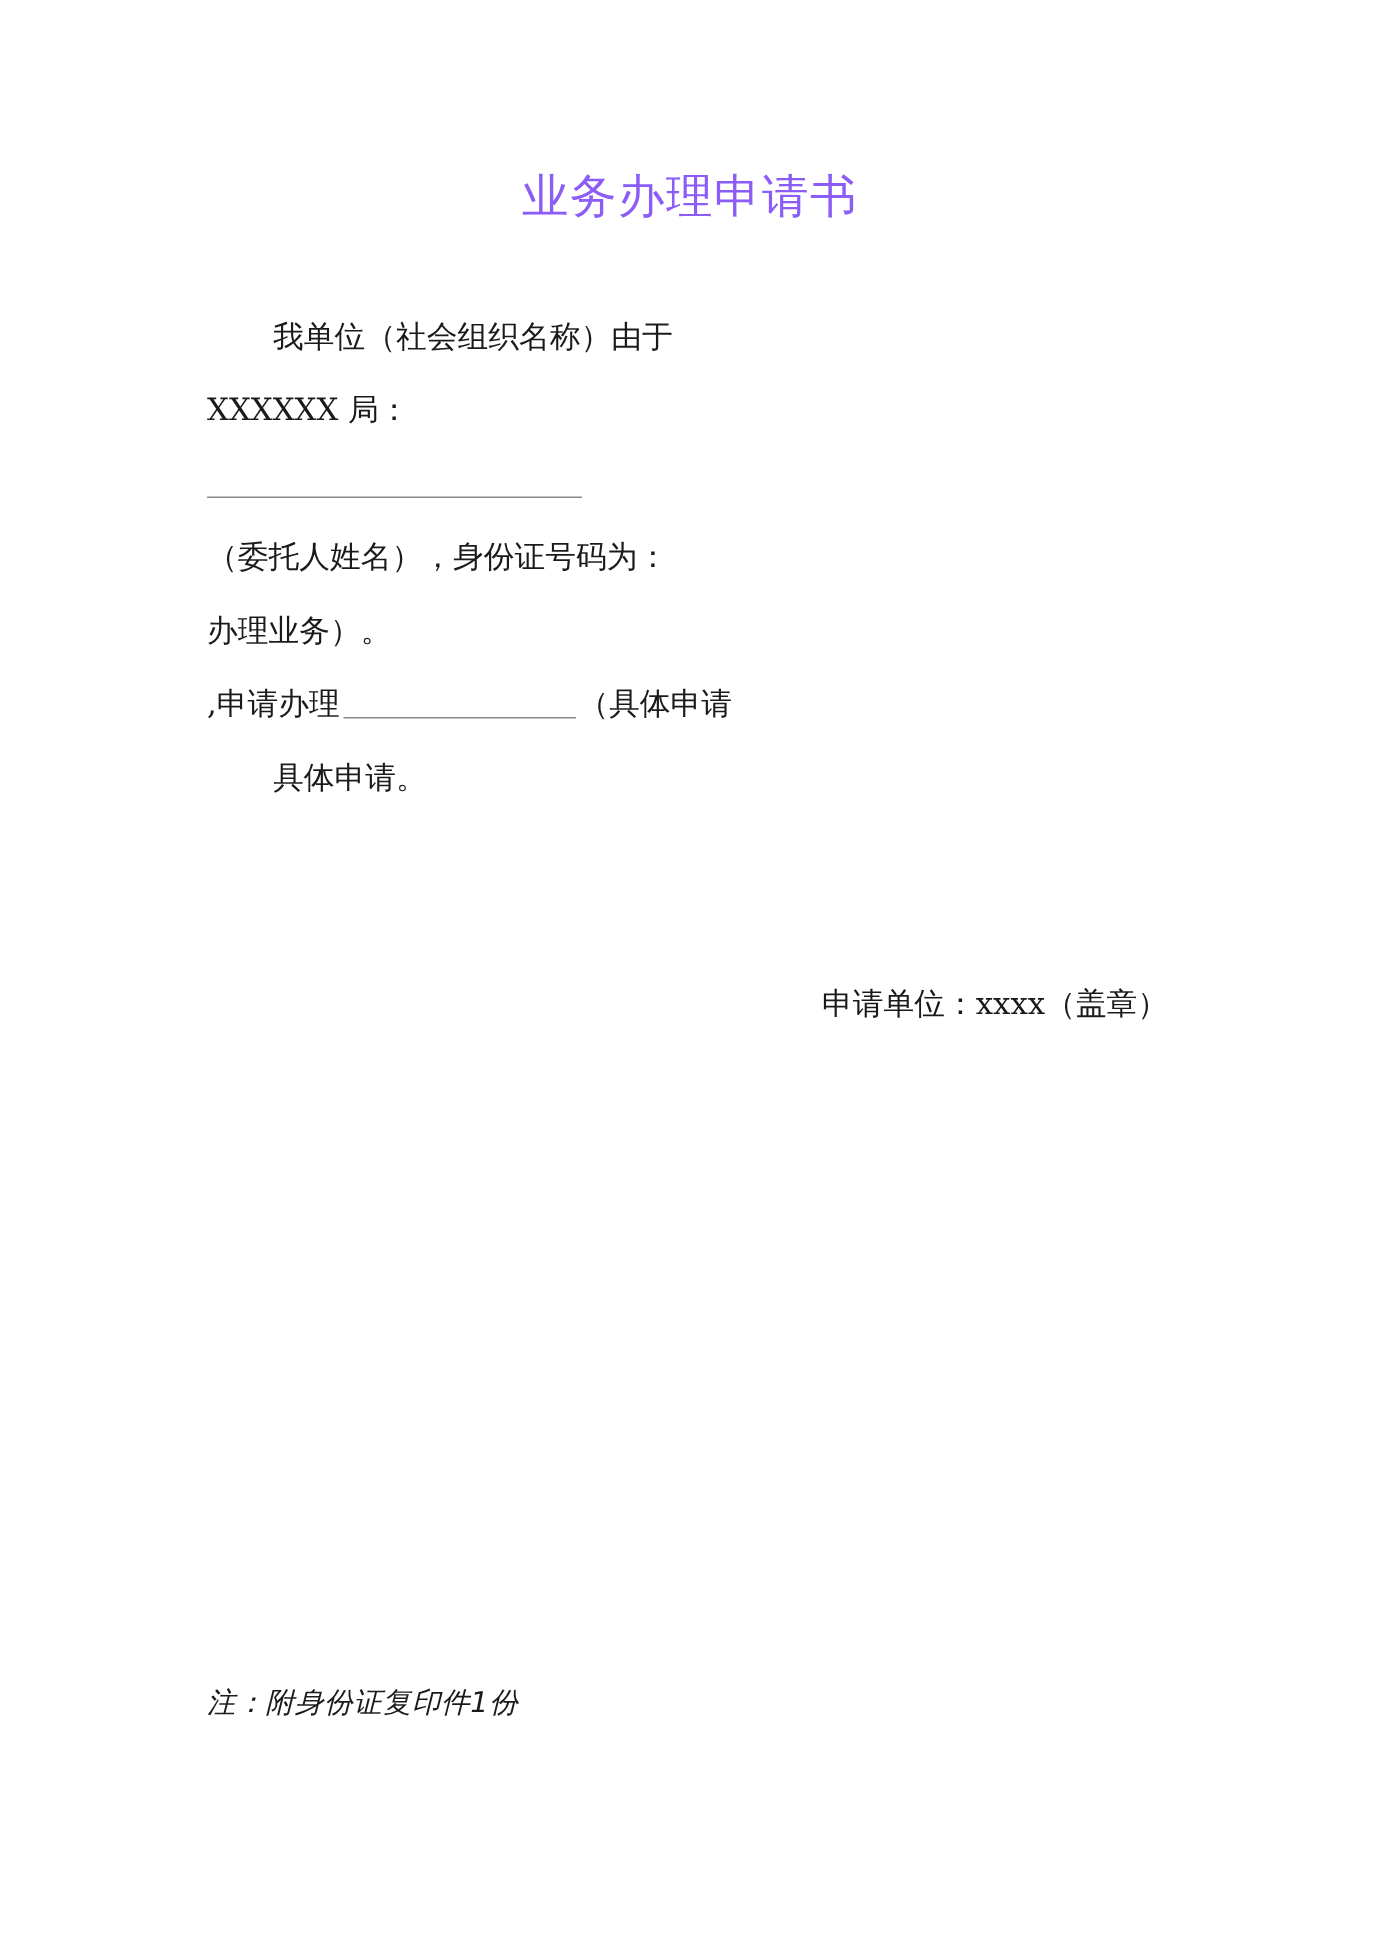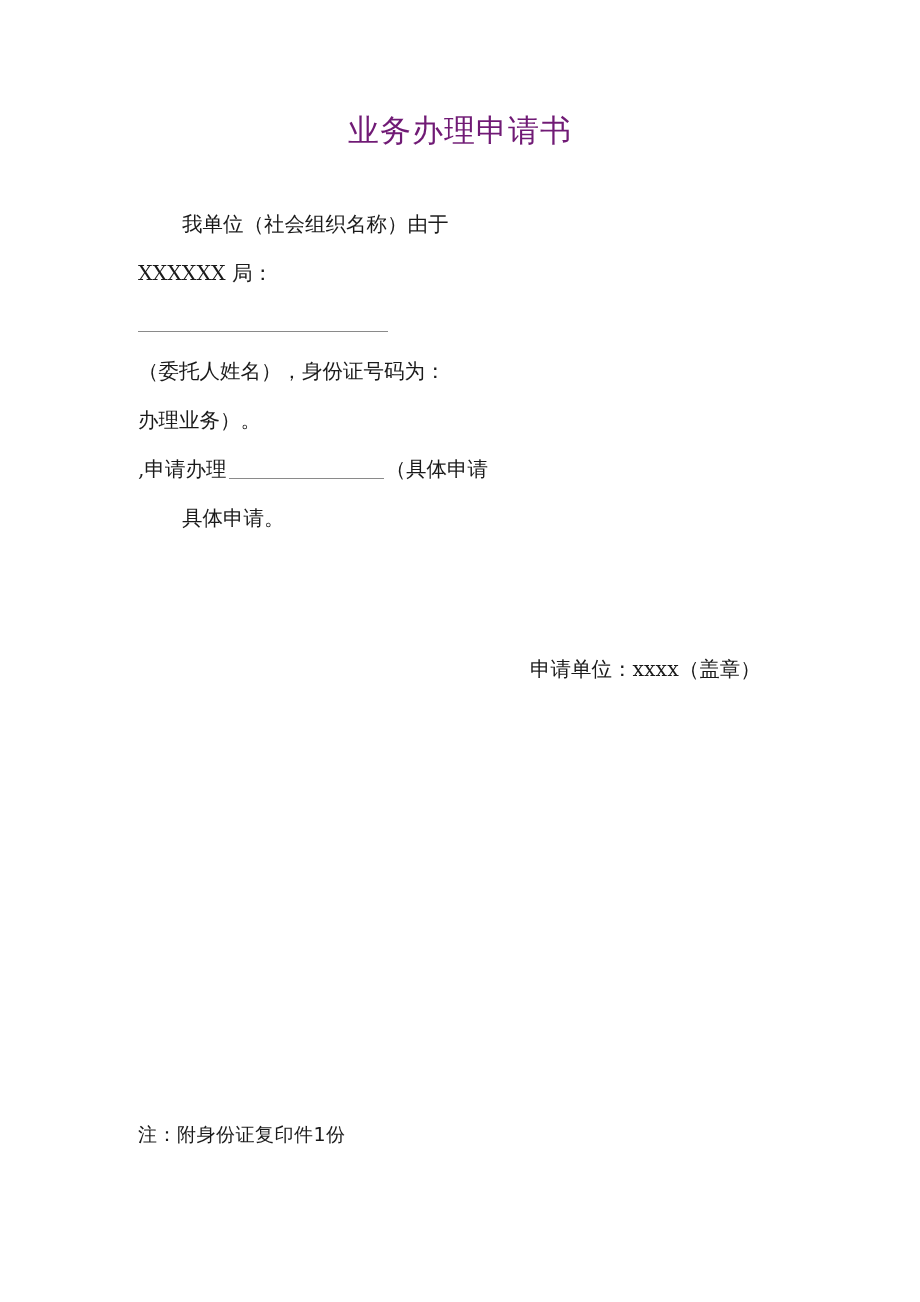--- a/index.html
+++ b/index.html
@@ -24,21 +24,21 @@
   .doc-title {
     position: absolute;
     top: 110px;
     left: 0;
     width: 920px;
     text-align: center;
     font-size: 31px;
     letter-spacing: 1px;
     font-family: "DejaVu Sans", "Liberation Sans", sans-serif;
     font-weight: normal;
-    color: #701a75;
+    color: #8b5cf6;
   }
   .body-block {
     position: absolute;
     top: 200px;
     left: 138px;
     width: 660px;
     font-size: 20.5px;
     line-height: 49px;
     color: #1a1a1a;
   }
@@ -65,35 +65,37 @@
     margin: 0 2px;
   }
   .sig-block {
     position: absolute;
     top: 645px;
     left: 0;
     width: 728px;
     font-size: 20.5px;
     line-height: 49px;
     color: #1a1a1a;
+    padding-left: 18px;
   }
   .sig-line-1 {
     padding-left: 530px;
   }
   .sig-line-2 {
     padding-left: 595px;
   }
   .note {
     position: absolute;
     top: 1122px;
     left: 138px;
     font-size: 19px;
     font-family: "DejaVu Sans", "Liberation Sans", sans-serif;
     color: #1a1a1a;
     letter-spacing: 0.5px;
+    font-style: italic;
   }
 </style>
 </head>
 <body>
 
 <div class="page">
 
   <div class="doc-title">业务办理申请书</div>
 
   <div class="body-block">

